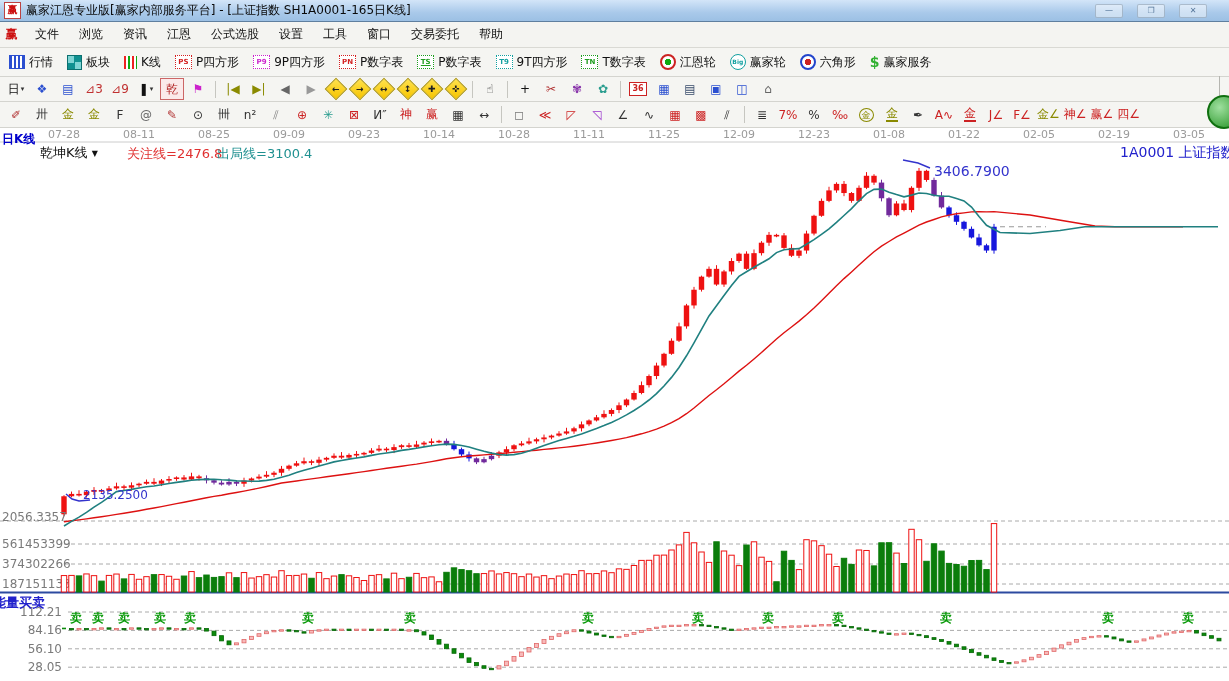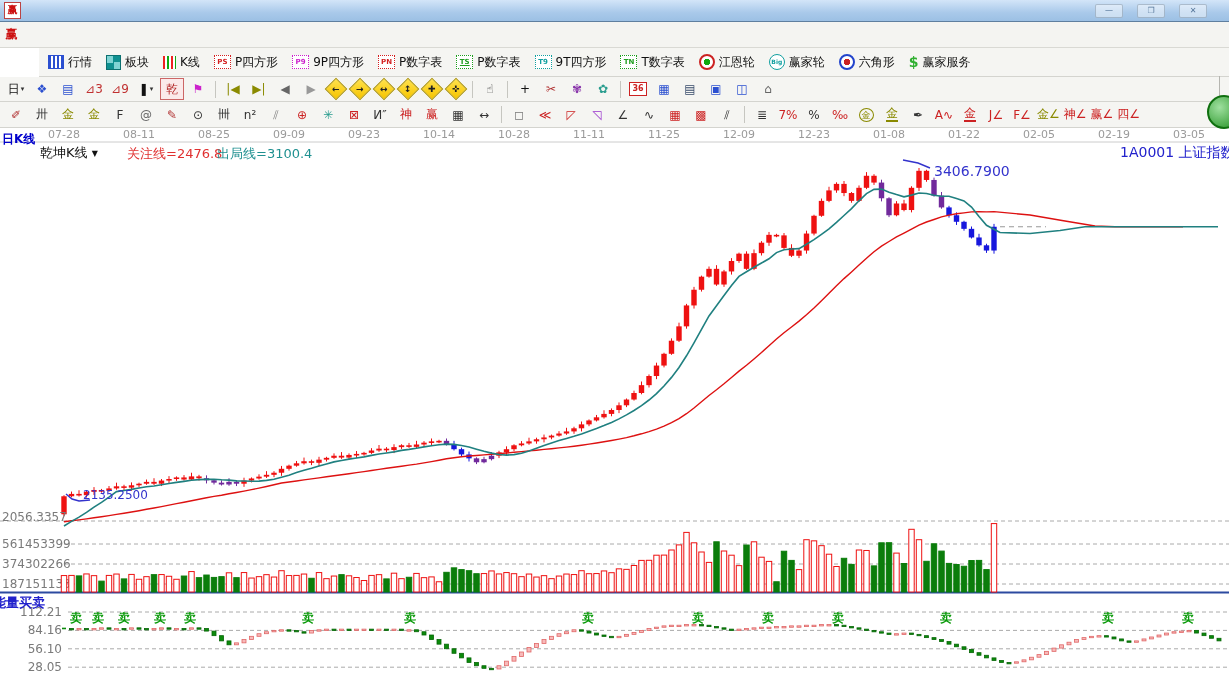--- a/index.html
+++ b/index.html
@@ -6,21 +6,21 @@
 body{width:1229px;height:681px;overflow:hidden;background:#fff;font-family:"DejaVu Sans",sans-serif;position:relative;}
 .titlebar{height:22px;background:linear-gradient(#d3e5f8,#a9c9ea 60%,#9cc0e4);border-bottom:1px solid #5f7f9f;display:flex;align-items:center;padding:0 4px;box-sizing:border-box;}
 .tlogo{width:15px;height:15px;background:#fff;border:1px solid #b44;color:#c11;font-size:10px;line-height:14px;text-align:center;font-weight:bold;margin-right:5px;flex:none;}
 .ttext{font-size:12px;color:#0a0a0a;white-space:nowrap;}
 .wctrls{margin-left:auto;display:flex;gap:14px;margin-right:18px;}
 .wbtn{width:26px;height:12px;background:rgba(255,255,255,.45);border:1px solid rgba(120,140,160,.5);border-radius:2px;font-size:8px;line-height:11px;text-align:center;color:#56779a;}
 .menubar{height:25px;background:#f4f4f1;border-bottom:1px solid #d9d9d4;display:flex;align-items:center;padding:0 2px;}
 .mlogo{width:15px;height:15px;color:#c11;font-size:12px;font-weight:bold;text-align:center;line-height:15px;margin:0 6px 0 2px;flex:none;}
 .menu-item{font-size:12px;color:#111;padding:3px 10px;cursor:default;}
 .tb{display:flex;align-items:center;background:#f5f5f2;border-bottom:1px solid #d4d4cf;box-sizing:border-box;}
-.tb1{height:29px;padding:0 2px;margin-left:39px;}
+.tb1{height:29px;padding:0 2px;}
 .t1item{display:flex;align-items:center;gap:4px;padding:0 7px;font-size:12px;color:#111;height:100%;}
 .badge{display:inline-block;min-width:15px;height:12px;border:1px dotted;font-size:7px;font-weight:bold;line-height:12px;text-align:center;background:#fff;}
 .badge.round{border-radius:50%;border-style:solid;height:14px;min-width:14px;font-size:6px;line-height:14px;}
 .icg{width:14px;height:12px;border:1px solid #2b4fd0;background:repeating-linear-gradient(90deg,#2b4fd0 0 2px,#fff 2px 4px),repeating-linear-gradient(0deg,#2b4fd0 0 2px,#fff 2px 4px);}
 .icb{width:13px;height:13px;background:conic-gradient(#0f9090 0 25%,#7fd4d4 0 50%,#0f9090 0 75%,#7fd4d4 0);border:1px solid #0c7070;}
 .icc{width:13px;height:13px;background:repeating-linear-gradient(90deg,#e22 0 2px,#fff 2px 4px,#1a1 4px 6px,#fff 6px 8px);}
 .icw{width:12px;height:12px;border-radius:50%;border:2px solid #c22;background:radial-gradient(circle,#1a1 0 3px,#fff 3px);}
 .ich{width:12px;height:12px;border-radius:50%;border:2px solid #2244cc;background:radial-gradient(circle,#c22 0 3px,#fff 3px);}
 .icd{color:#2faf2f;font-weight:bold;font-size:14px;}
 .tb2{height:25px;padding:0 3px;}
@@ -51,29 +51,42 @@
 .vline-right{position:absolute;right:9px;top:76px;width:1px;height:51px;background:#b5b5b0;z-index:4;}
 .ax{font-size:11px;fill:#9a9a9a;}
 .ax2{font-size:12px;fill:#7a7a7a;}
 .sell{font-size:12px;fill:#0a9a0a;font-weight:bold;}
 </style>
 </head>
 <body>
 
 <div class="titlebar">
   <div class="tlogo">赢</div>
+  <div class="ttext">赢家江恩专业版[赢家内部服务平台] - [上证指数  SH1A0001-165日K线]</div>
   <div class="wctrls">
       <div class="wbtn">—</div>
       <div class="wbtn">❐</div>
       <div class="wbtn">✕</div>
     </div>
 </div>
 
 <div class="menubar">
   <div class="mlogo">赢</div>
+  <div id="menu-items" style="display:flex;align-items:center;">
+      <div class="menu-item">文件</div>
+      <div class="menu-item">浏览</div>
+      <div class="menu-item">资讯</div>
+      <div class="menu-item">江恩</div>
+      <div class="menu-item">公式选股</div>
+      <div class="menu-item">设置</div>
+      <div class="menu-item">工具</div>
+      <div class="menu-item">窗口</div>
+      <div class="menu-item">交易委托</div>
+      <div class="menu-item">帮助</div>
+    </div>
 </div>
 
 <div class="tb tb1" id="toolbar-main">
     <div class="t1item">
       <span class="icg"></span>
       <span>行情</span>
     </div>
     <div class="t1item">
       <span class="icb"></span>
       <span>板块</span>

